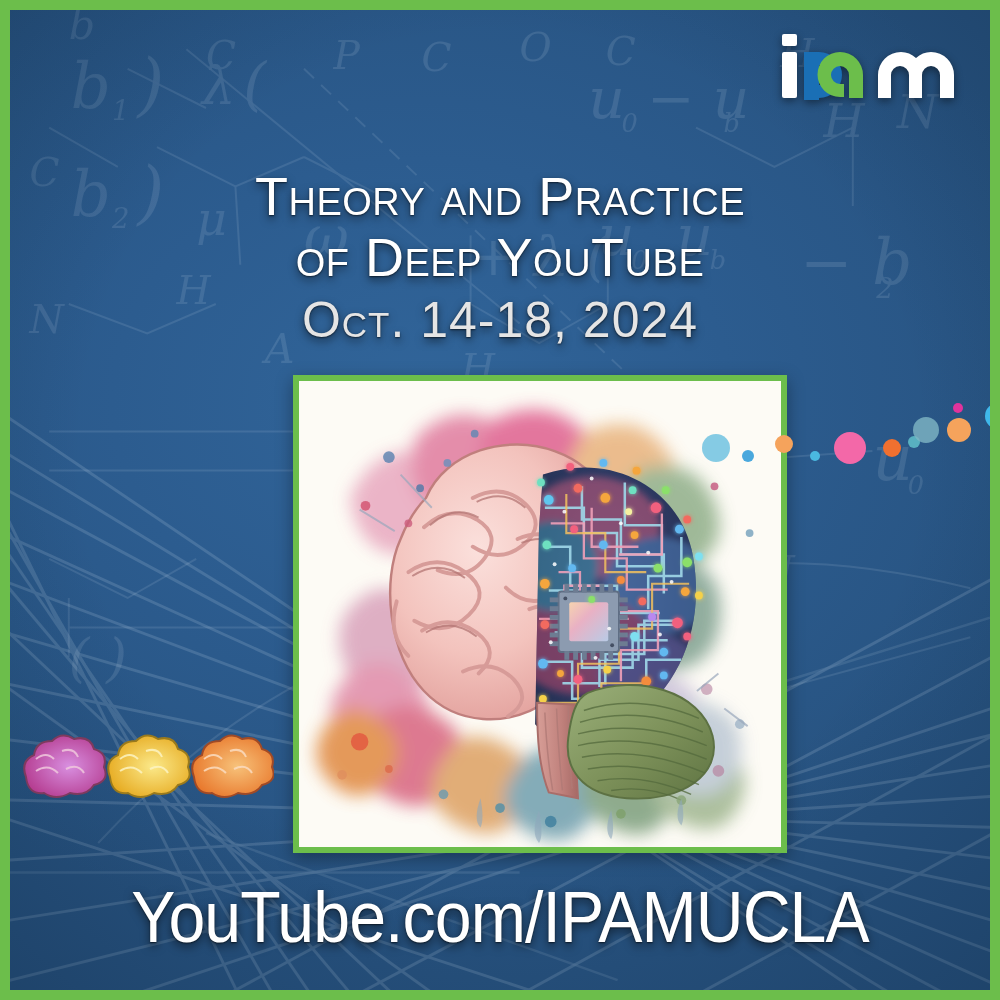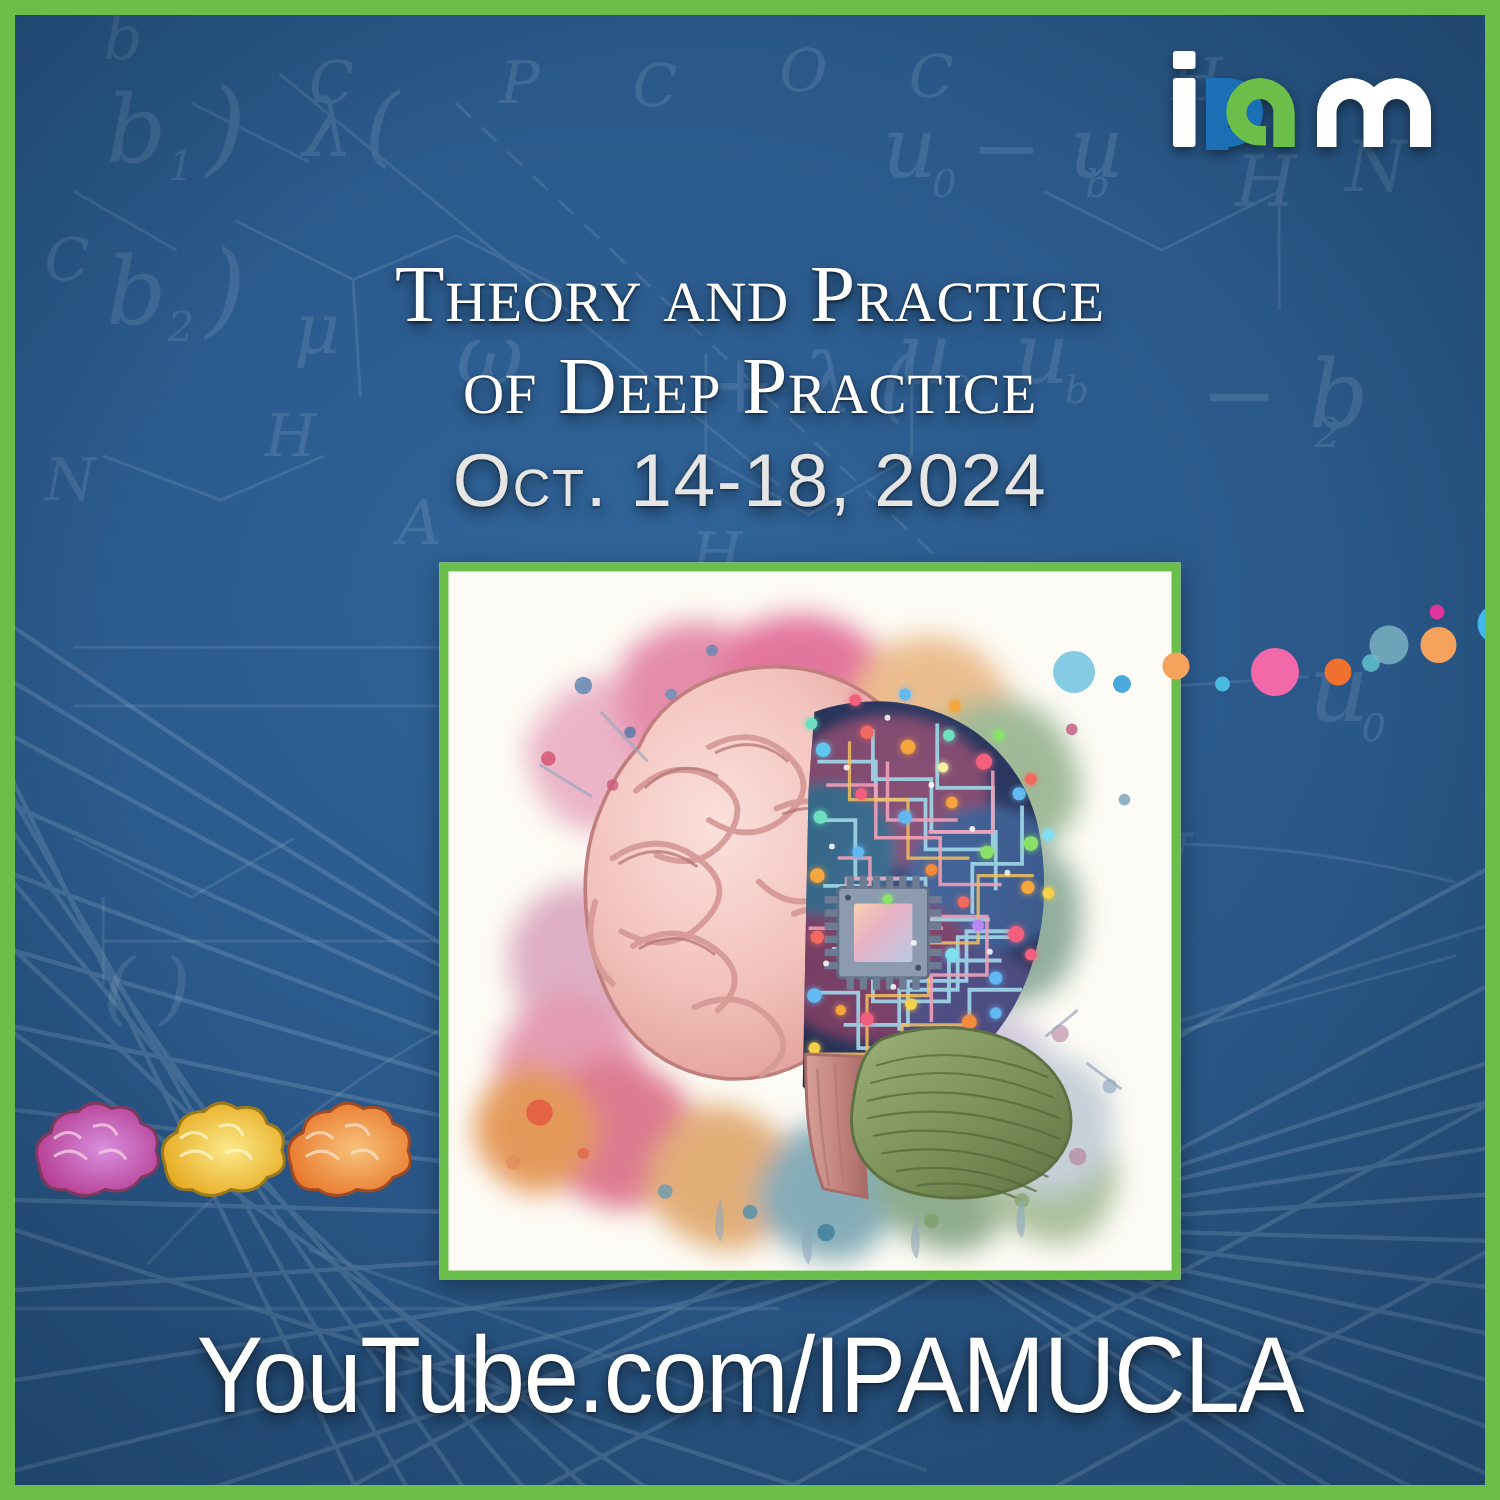--- a/index.html
+++ b/index.html
@@ -44,21 +44,20 @@
     position:absolute;top:96px;left:0;right:0;
     text-align:center;
     color:#ffffff;
     font-size:54px;
     line-height:1.12;
     letter-spacing:.5px;
     font-variant:small-caps;
     font-weight:400;
     text-shadow:0 4px 9px rgba(0,0,0,.55), 0 1px 2px rgba(0,0,0,.6);
     white-space:pre-line;
-    font-family:Liberation Serif, serif;
   }
   .headline .l2{display:block;}
 
   .dateline{
     position:absolute;top:281px;left:0;right:0;
     text-align:center;
     color:#e5e5e5;
     font-size:50px;
     letter-spacing:1px;
     font-variant:small-caps;
@@ -238,21 +237,21 @@
 
       <path d="M62 28 a23 23 0 0 1 23 23 v23 h-14 v-23 a9 9 0 0 0 -9 -9 a9 9 0 0 0 0 18 h4 v13 h-4 a22 22 0 0 1 0 -45 z" fill="#6cbe4b"></path>
       <rect x="71" y="51" width="14" height="23" fill="#6cbe4b"></rect>
 
       <path d="M100 74 v-23 a23 23 0 0 1 23 -23 a23 23 0 0 1 15 6 a23 23 0 0 1 15 -6 a23 23 0 0 1 23 23 v23 h-14 v-23 a9 9 0 0 0 -18 0 v23 h-13 v-23 a9 9 0 0 0 -18 0 v23 z" fill="#ffffff"></path>
     </svg>
   </div>
 
   <div class="headline">
     <span>Theory and Practice</span>
-    <span class="l2">of Deep Practice</span>
+    <span class="l2">of Deep YouTube</span>
   </div>
 
   <div class="dateline">Oct. 14-18, 2024</div>
 
   <div class="artframe">
     <div class="art">
       <svg viewBox="0 0 494 478" aria-hidden="true">
         <defs>
           <radialGradient id="gFlesh" cx="38%" cy="38%" r="70%">
             <stop offset="0%" stop-color="#fbe0dc"></stop>

